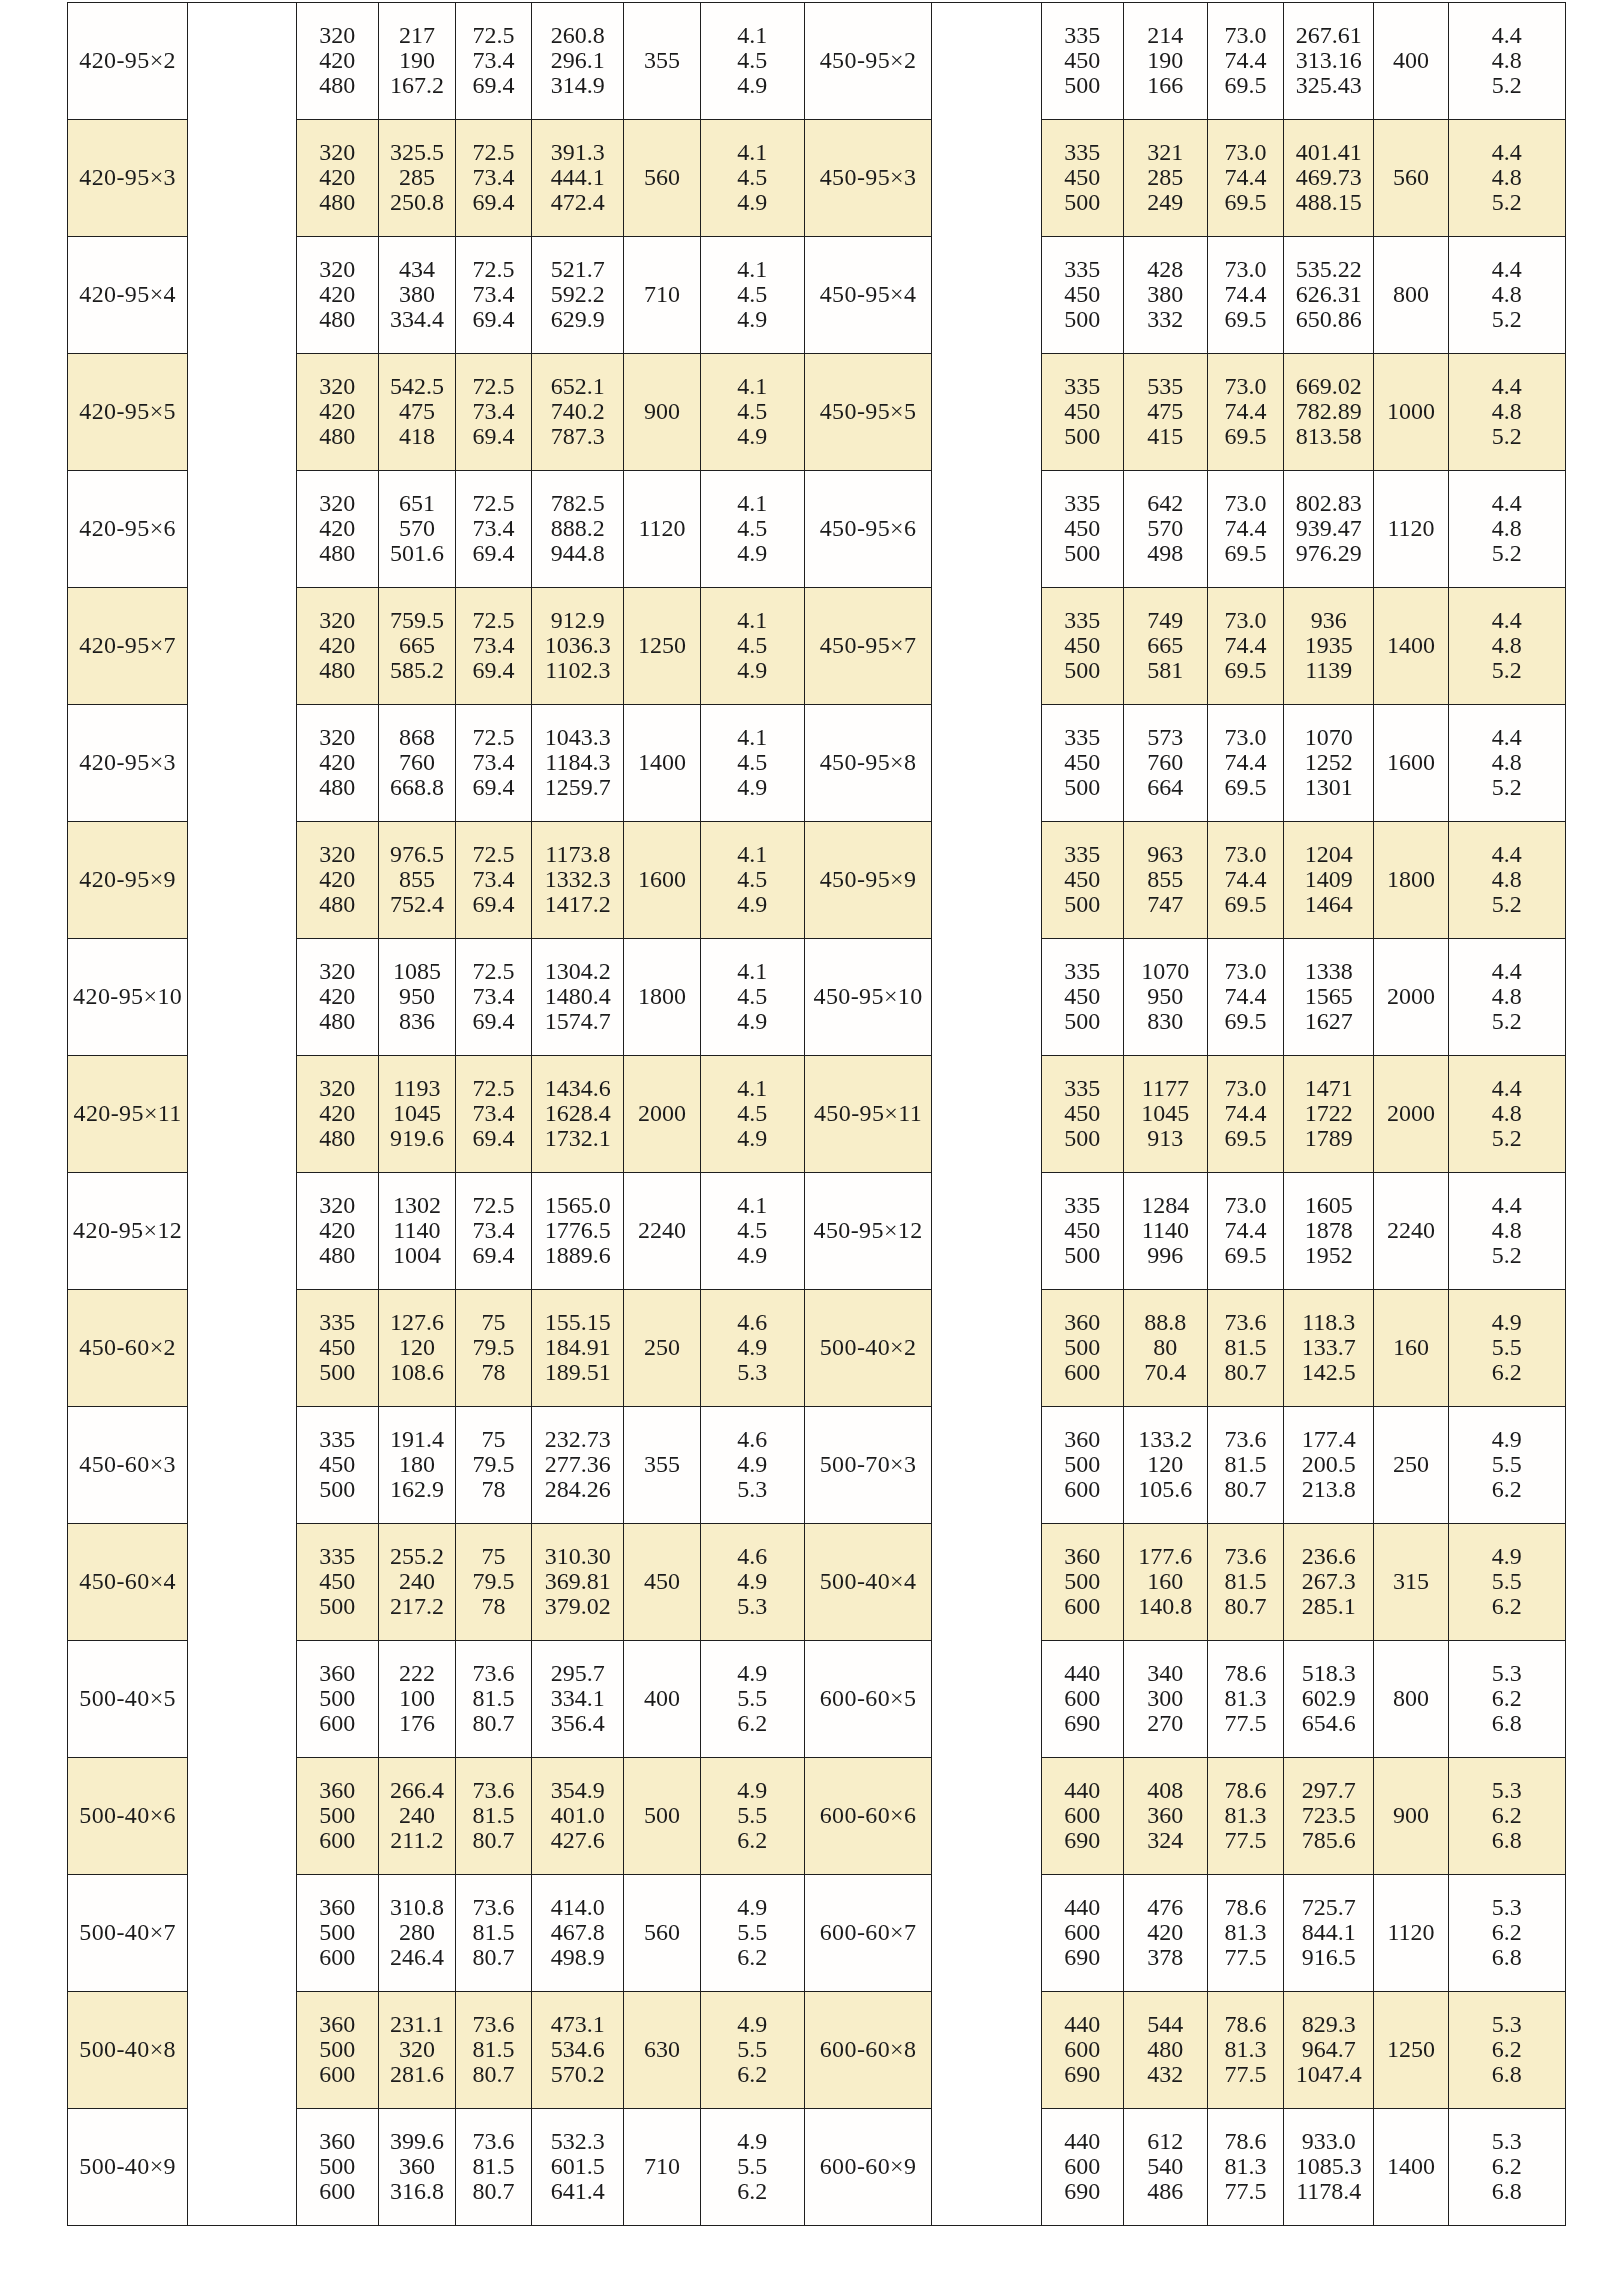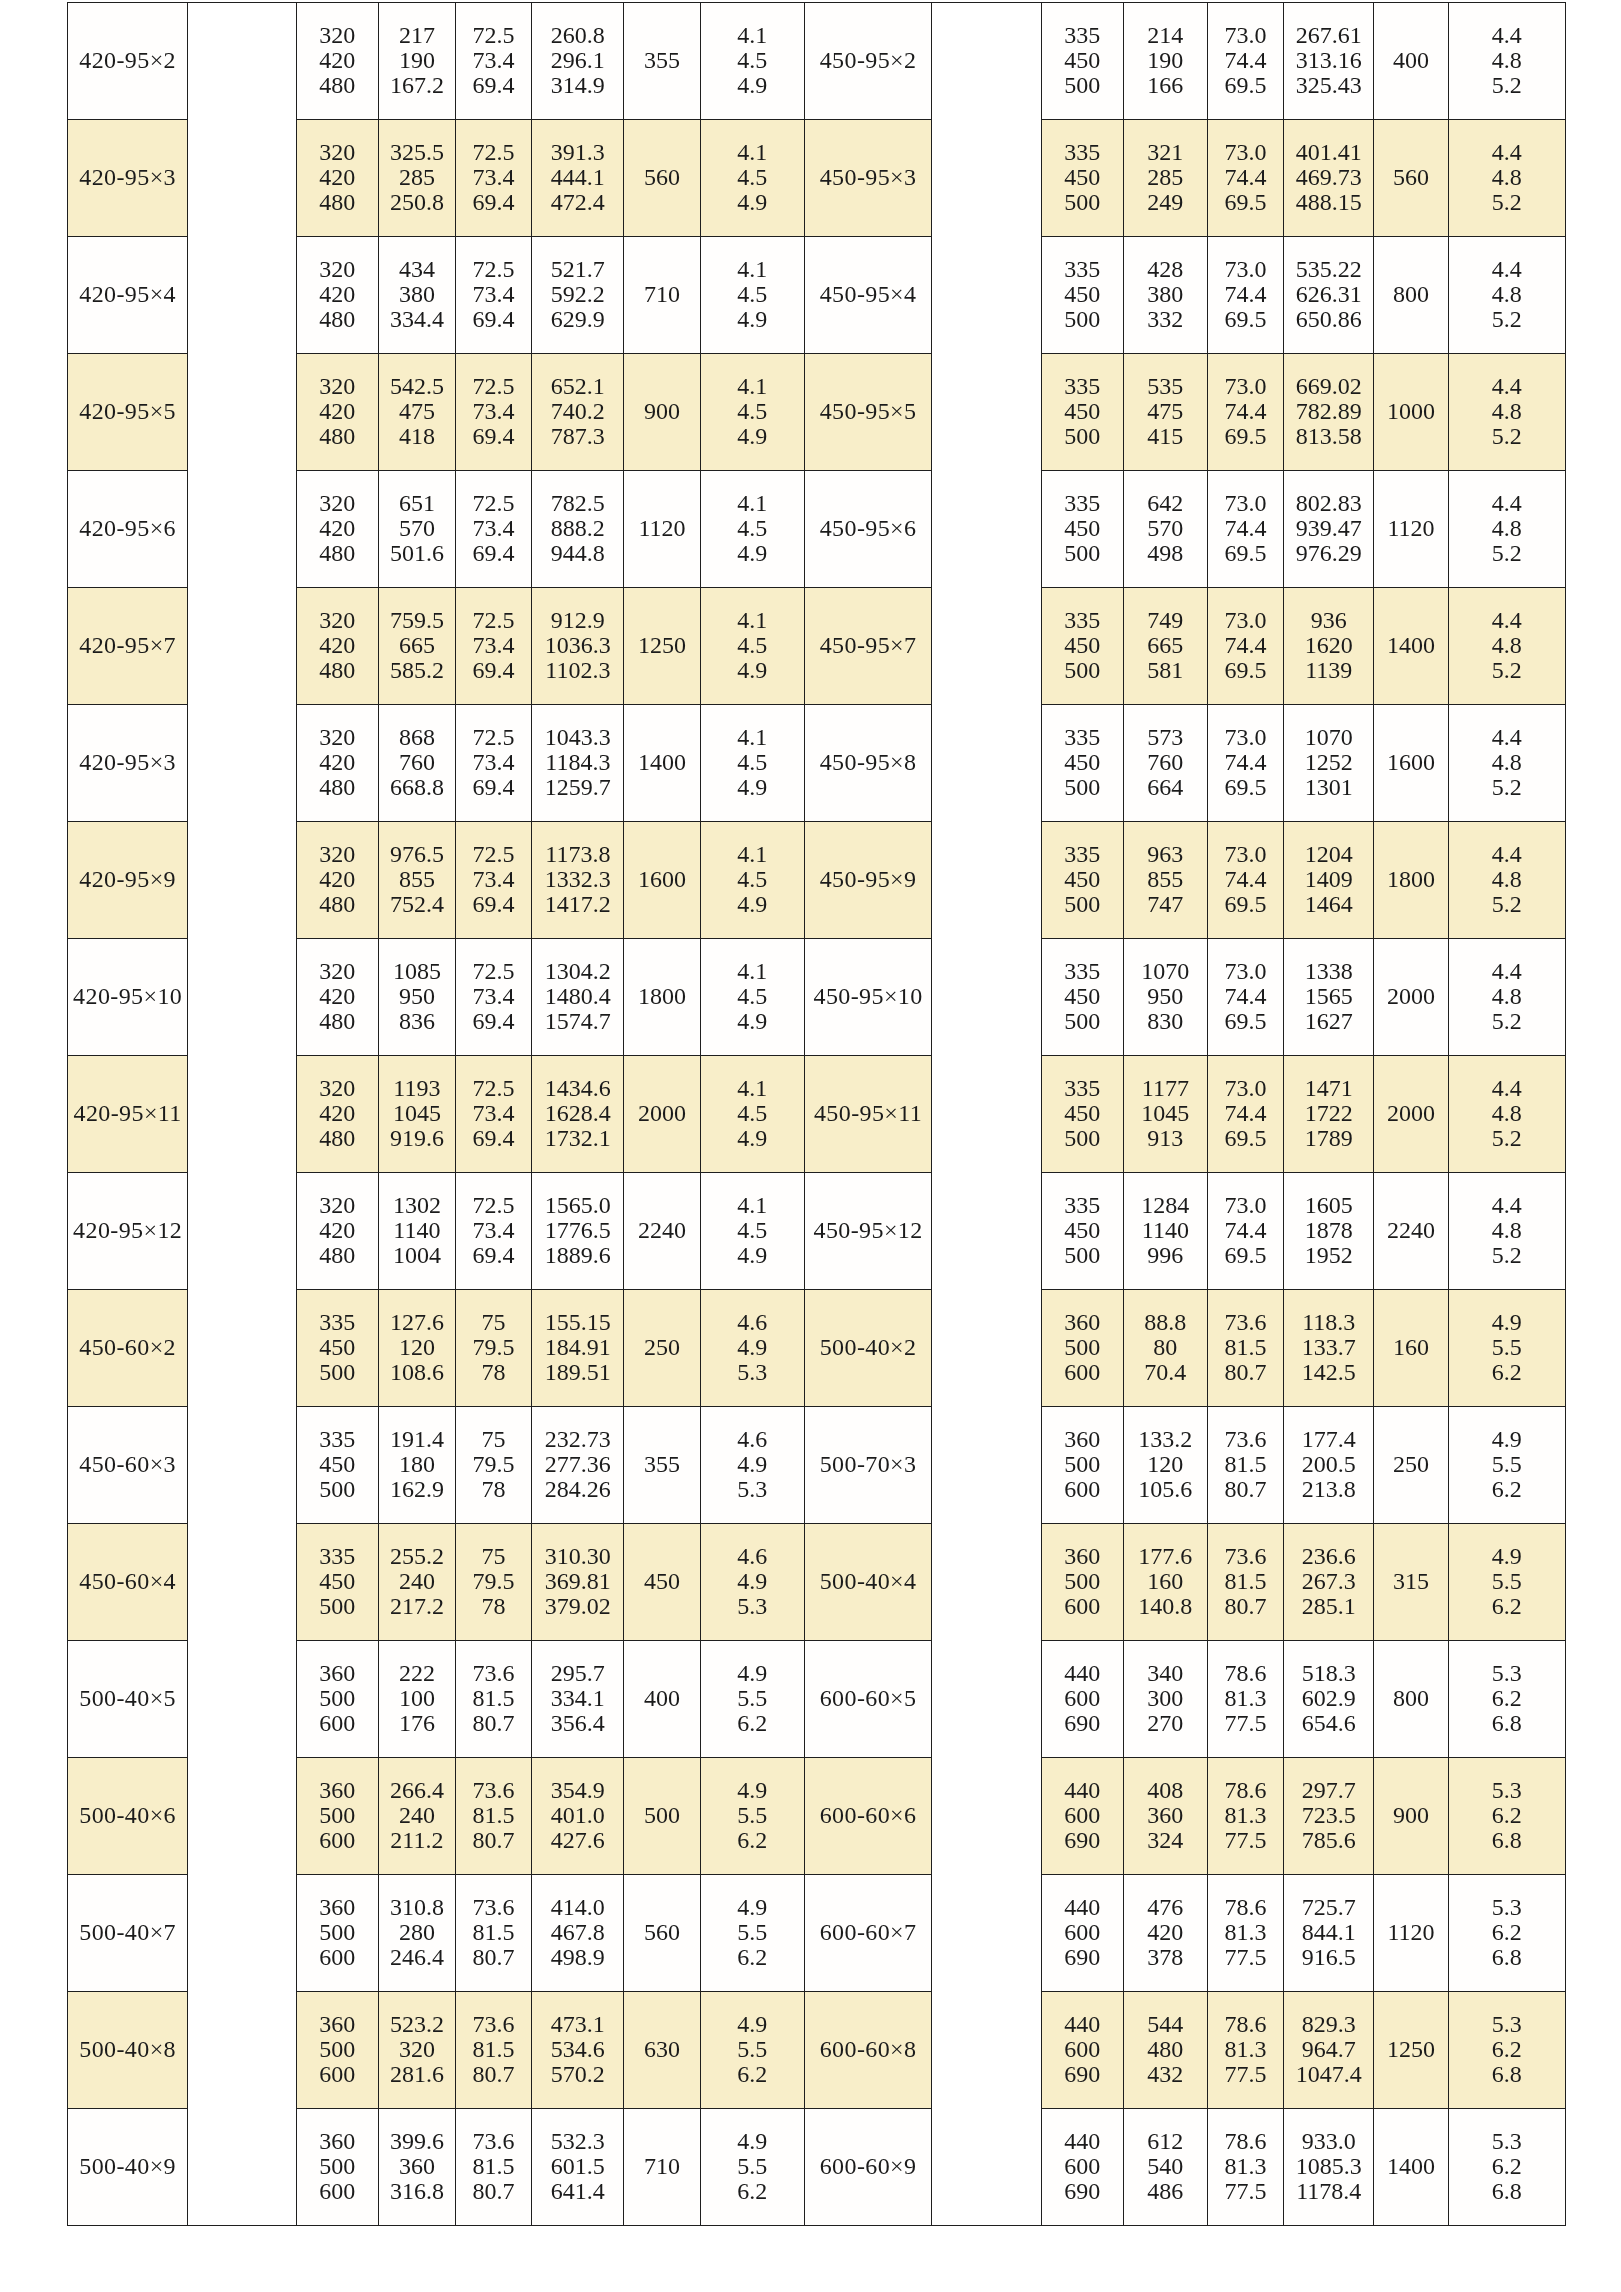--- a/index.html
+++ b/index.html
@@ -376,21 +376,21 @@
             <div class="ln">665</div>
             <div class="ln">581</div>
           </td>
     <td>
             <div class="ln">73.0</div>
             <div class="ln">74.4</div>
             <div class="ln">69.5</div>
           </td>
     <td>
             <div class="ln">936</div>
-            <div class="ln">1620</div>
+            <div class="ln">1935</div>
             <div class="ln">1139</div>
           </td>
     <td>1400</td>
     <td>
             <div class="ln">4.4</div>
             <div class="ln">4.8</div>
             <div class="ln">5.2</div>
           </td>
   </tr>
         <tr>
@@ -1010,21 +1010,21 @@
           </td>
   </tr>
         <tr class="shaded">
     <td class="model">500-40×8</td>
     <td>
             <div class="ln">360</div>
             <div class="ln">500</div>
             <div class="ln">600</div>
           </td>
     <td>
-            <div class="ln">523.2</div>
+            <div class="ln">231.1</div>
             <div class="ln">320</div>
             <div class="ln">281.6</div>
           </td>
     <td>
             <div class="ln">73.6</div>
             <div class="ln">81.5</div>
             <div class="ln">80.7</div>
           </td>
     <td>
             <div class="ln">473.1</div>

